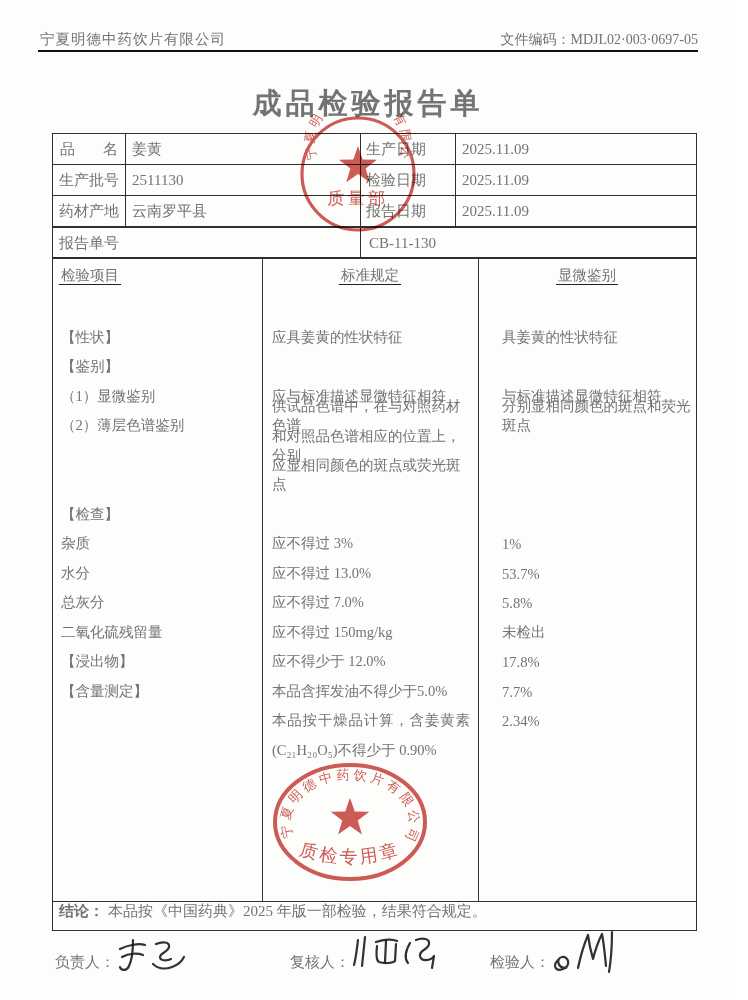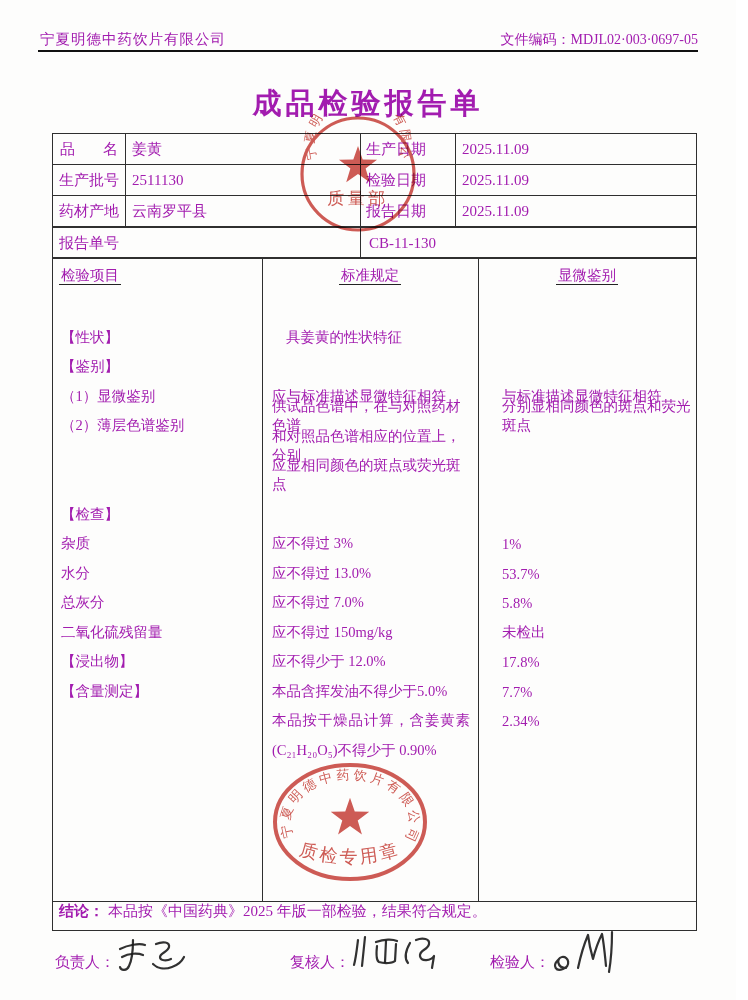--- a/index.html
+++ b/index.html
@@ -1,17 +1,17 @@
 <!DOCTYPE html>
 <html><head>
 <meta charset="utf-8">
 <style>
   html,body{margin:0;padding:0;background:#ffffff;}
   .page{position:relative;width:736px;height:1000px;background:#fdfdfc;
-        font-family:"Liberation Serif","DejaVu Serif",serif;color:#a21caf;overflow:hidden;}
+        font-family:"Liberation Serif","DejaVu Serif",serif;color:#737373;overflow:hidden;}
 
   
   .hdr-left{position:absolute;left:40px;top:30px;font-size:14.5px;letter-spacing:1px;}
   .hdr-right{position:absolute;right:38px;top:31px;font-size:14px;}
   .hdr-rule{position:absolute;left:38px;right:38px;top:50px;height:2px;background:#111;}
 
   
   .title{position:absolute;top:84px;left:0;width:100%;text-align:center;
          font-size:29px;font-weight:bold;letter-spacing:4px;}
 
@@ -101,20 +101,21 @@
     <div class="v1"></div>
     <div class="v2"></div>
 
     <div class="mt-h mt-h1"><span class="u">检验项目</span></div>
     <div class="mt-h mt-h2"><span class="u">标准规定</span></div>
     <div class="mt-h mt-h3"><span class="u">显微鉴别</span></div>
 
     <div class="mt-rows">
       <div class="mt-row">
           <span class="mt-c1">【性状】</span>
+          <span class="mt-c2">应具姜黄的性状特征</span>
           <span class="mt-c3">具姜黄的性状特征</span>
         </div>
       <div class="mt-row">
           <span class="mt-c1">【鉴别】</span>
           <span class="mt-c2"></span>
           <span class="mt-c3"></span>
         </div>
       <div class="mt-row">
           <span class="mt-c1">（1）显微鉴别</span>
           <span class="mt-c2">应与标准描述显微特征相符</span>

